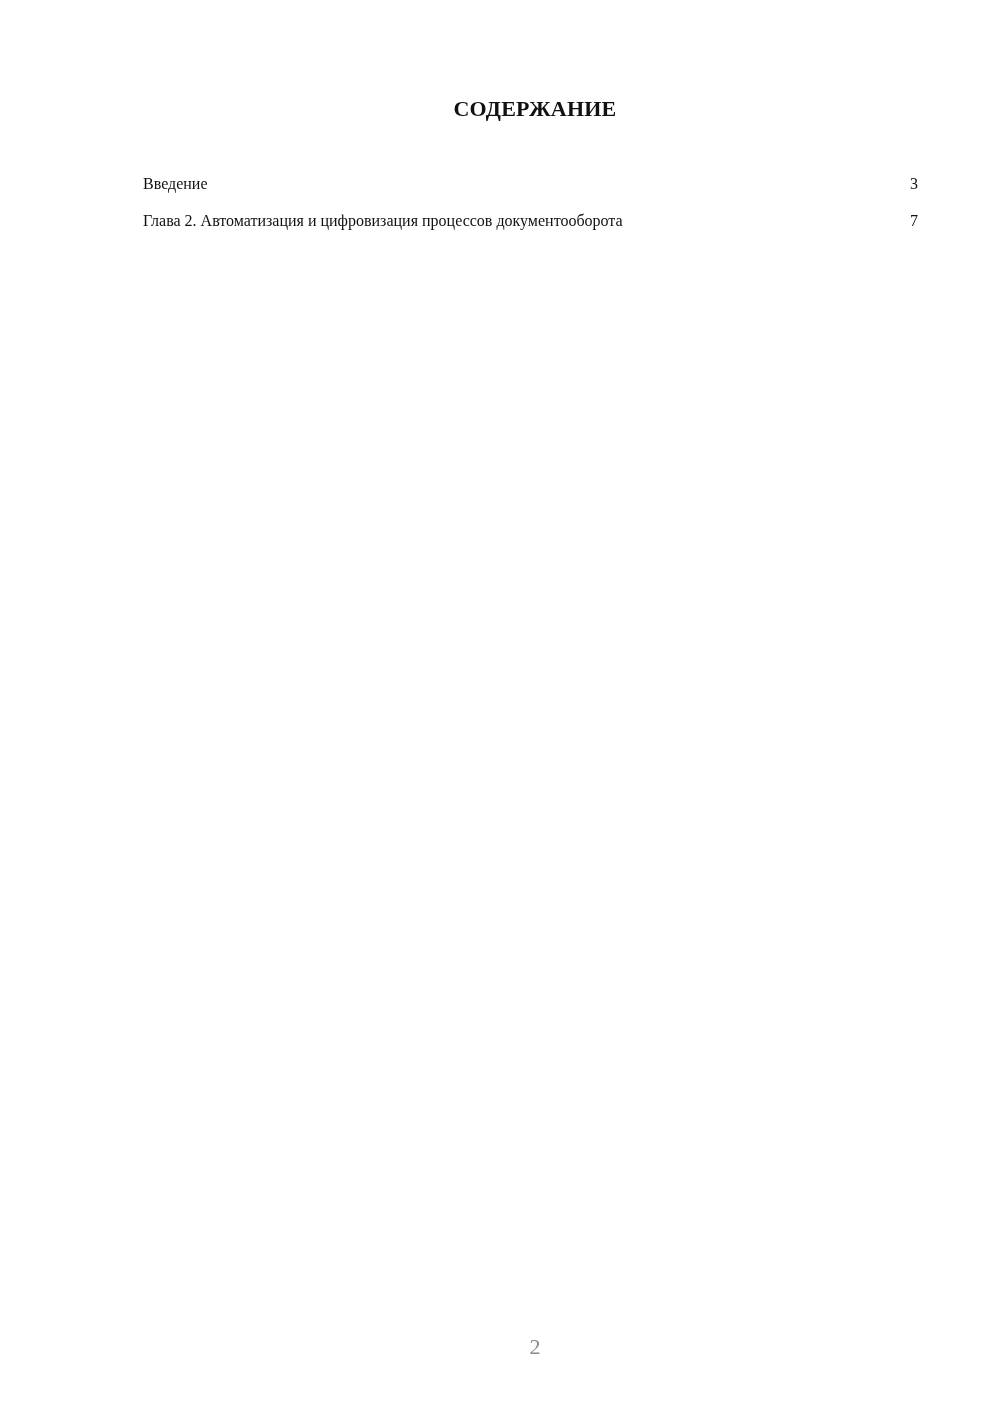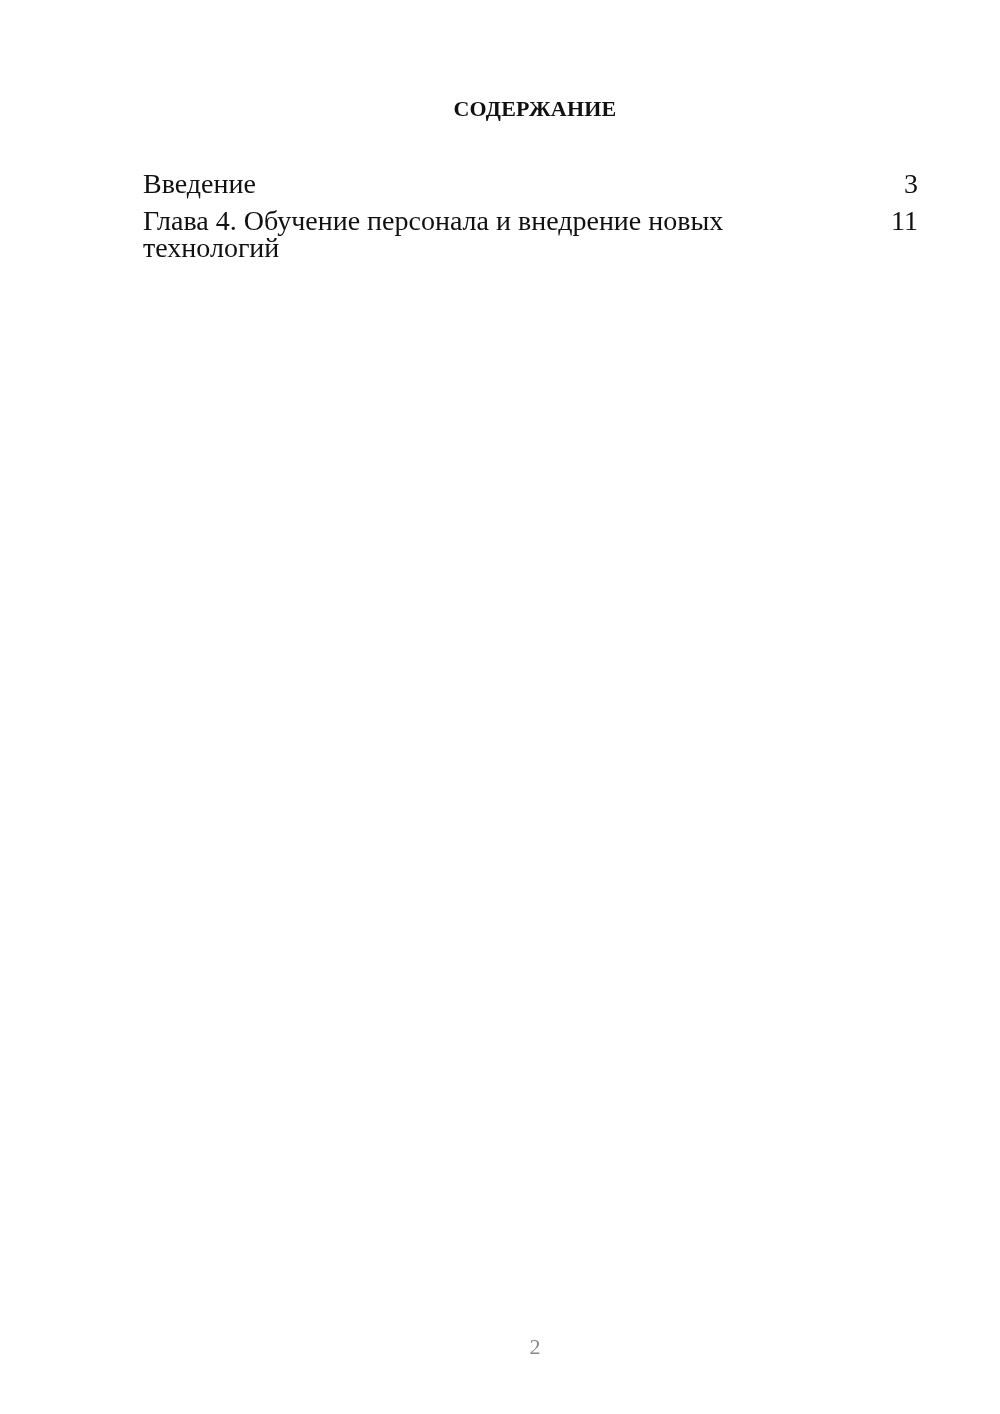--- a/index.html
+++ b/index.html
@@ -5,37 +5,37 @@
     html, body { margin: 0; padding: 0; background: #ffffff; }
     body {
       width: 1000px; height: 1414px; position: relative; overflow: hidden;
       font-family: "Liberation Serif", "DejaVu Serif", serif; color: #111;
     }
     .title {
       position: absolute; top: 96px; left: 0; width: 1070px; text-align: center;
       font-weight: bold; font-size: 22px; letter-spacing: 0.2px;
     }
     .toc { position: absolute; top: 170px; left: 143px; width: 775px; }
-    .entry { display: flex; font-size: 28px; line-height: 27px; margin-bottom: 10px; }
+    .entry { display: flex; font-size: 16px; line-height: 27px; margin-bottom: 10px; }
     .entry .text { flex: 1; padding-right: 80px; }
     .entry .page { text-align: right; min-width: 30px; }
     .pagenum {
       position: absolute; top: 1334px; left: 0; width: 1070px; text-align: center;
       font-size: 22px; color: #888;
     }
   </style>
 </head>
 <body>
 
 <div class="title">СОДЕРЖАНИЕ</div>
 
 <div class="toc">
   <div class="entry">
     <span class="text">Введение</span>
     <span class="page">3</span>
   </div>
   <div class="entry">
-    <span class="text">Глава 4. Обучение персонала и внедрение новых технологий</span>
-    <span class="page">11</span>
+    <span class="text">Глава 2. Автоматизация и цифровизация процессов документооборота</span>
+    <span class="page">7</span>
   </div>
 </div>
 
 <div class="pagenum">2</div>
 
 </body></html>

